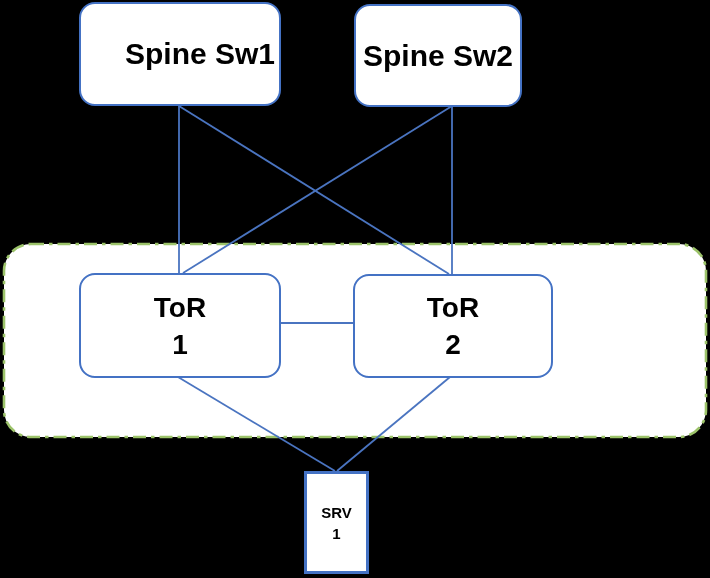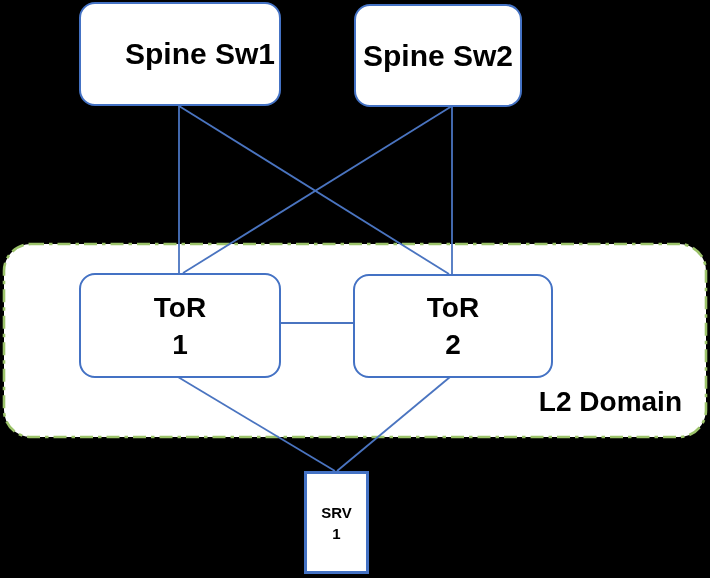--- a/index.html
+++ b/index.html
@@ -100,15 +100,14 @@
   <div class="node node-tor2">
     <span class="lbl">ToR</span>
     <span class="lbl">2</span>
   </div>
 
   <div class="node node-srv1">
     <span class="lbl">SRV</span>
     <span class="lbl">1</span>
   </div>
 
-  <div class="domain-label">L2 Domain</div>
 
 </div>
 
 </body></html>

